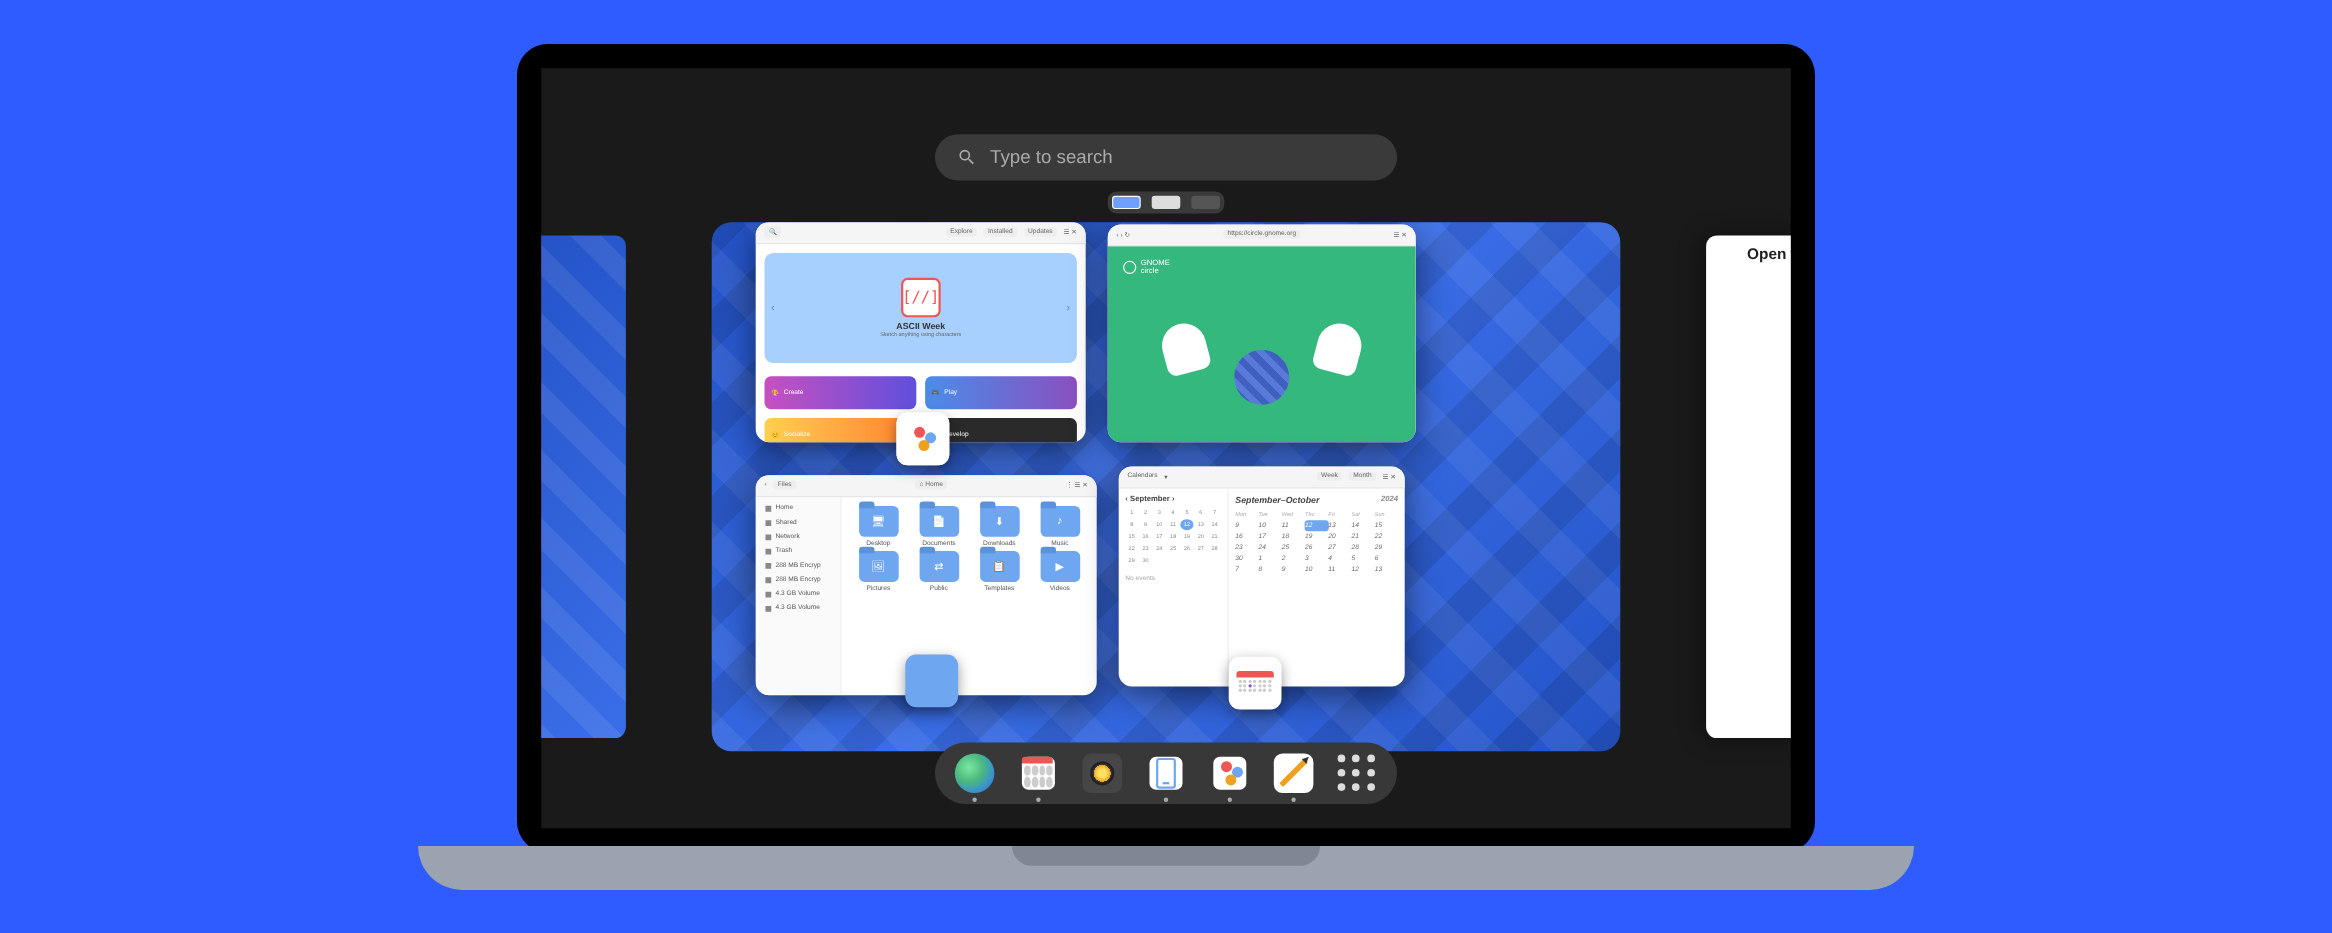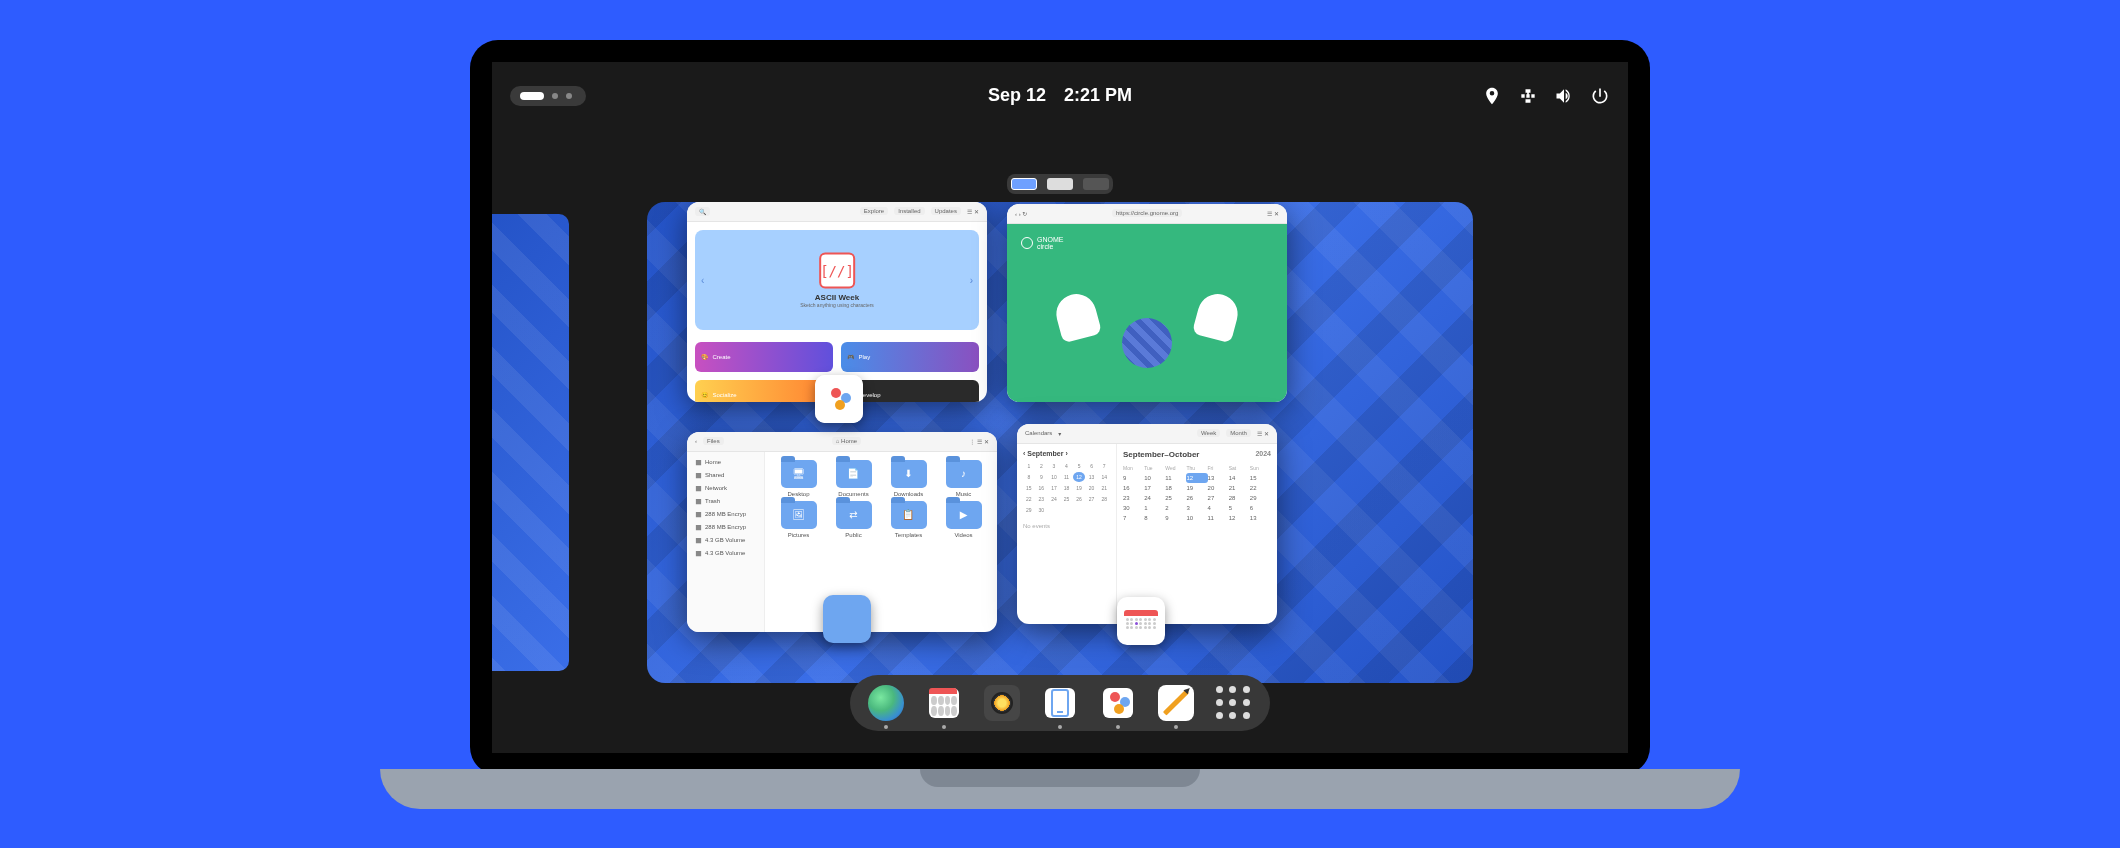--- a/index.html
+++ b/index.html
@@ -75,21 +75,21 @@
 .folder { text-align: center; }
 .folder-icon { width: 36px; height: 28px; background: #6ea6f0; border-radius: 3px 5px 5px 5px; margin: 0 auto 3px; position: relative; }
 .folder-icon::before { content: ""; position: absolute; top: -4px; left: 0; width: 14px; height: 6px; background: #5a92dc; border-radius: 3px 3px 0 0; }
 .folder-icon .ico { position: absolute; inset: 0; display: flex; align-items: center; justify-content: center; color: #fff; font-size: 10px; }
 .folder-name { font-size: 6px; color: #555; }
 
 
 .win-cal { left: 370px; top: 222px; width: 260px; height: 200px; }
 .cal-body { display: flex; height: calc(100% - 20px); }
 .cal-left { width: 100px; padding: 6px; border-right: 1px solid #eee; }
-.cal-right { flex: 1; padding: 6px; }
+.cal-right { flex: 1; padding: 6px; font-style: italic; }
 .cal-title { font-size: 7px; color: #444; font-weight: 600; }
 .cal-title-range { font-size: 8px; color: #444; font-weight: 600; margin-bottom: 4px; }
 .cal-year { float: right; color: #888; font-size: 7px; }
 .cal-grid { display: grid; grid-template-columns: repeat(7, 1fr); gap: 1px; font-size: 5px; color: #888; text-align: center; }
 .cal-grid-r { display: grid; grid-template-columns: repeat(7, 1fr); font-size: 6px; color: #666; }
 .cal-grid .d, .cal-grid-r .d { padding: 2px 0; }
 .cal-grid .today { background: #6ea6f0; color: #fff; border-radius: 50%; }
 .cal-grid-r .today { background: #6ea6f0; color: #fff; border-radius: 3px; }
 .cal-grid-r .hd { color: #aaa; font-size: 5px; }
 .cal-noev { font-size: 6px; color: #aaa; margin-top: 8px; }
@@ -136,46 +136,27 @@
 .left-panel { position: absolute; left: -15px; top: 12px; bottom: 12px; width: 92px; background: linear-gradient(135deg, #2453c7, #3a6ee8); border-radius: 0 10px 10px 0; overflow: hidden; }
 .left-panel::before { content: ""; position: absolute; inset: 0; background-image: repeating-linear-gradient(45deg, rgba(255,255,255,0.08) 0 20px, transparent 20px 44px); }
 </style>
 </head>
 <body>
 
 <div class="laptop">
   <div class="screen-frame">
     <div class="screen">
 
-      <div class="topbar">
-        <div class="topbar-left">
-          <div class="pill"></div>
-          <div class="dot"></div>
-          <div class="dot"></div>
-        </div>
-        <div class="topbar-center">
-          <span>Sep 12</span>
-          <span>2:21 PM</span>
-        </div>
-        <div class="topbar-right">
-          <svg viewBox="0 0 24 24">
-              <path d="M12 2C8 2 5 5 5 9c0 5 7 13 7 13s7-8 7-13c0-4-3-7-7-7zm0 9.5A2.5 2.5 0 1112 6a2.5 2.5 0 010 5.5z"></path>
-            </svg>
-          <svg viewBox="0 0 24 24">
-              <path d="M4 10h4v4H4zm6 0h4v4h-4zm6 0h4v4h-4zM9 4h6v4H9zm0 12h6v4H9zM11 8h2v2h-2zm0 4h2v2h-2z"></path>
-            </svg>
-          <svg viewBox="0 0 24 24">
-              <path d="M3 9v6h4l5 5V4L7 9H3zm13.5 3a4.5 4.5 0 00-2.5-4v8a4.5 4.5 0 002.5-4zm-2.5-8v2a7 7 0 010 12v2a9 9 0 000-16z"></path>
-            </svg>
-          <svg viewBox="0 0 24 24">
-              <path d="M13 3h-2v10h2V3zm4.8 2.2l-1.4 1.4A7 7 0 115 12a7 7 0 012.6-5.4L6.2 5.2A9 9 0 1021 12a9 9 0 00-3.2-6.8z"></path>
-            </svg>
-        </div>
+
+      <div class="search">
+        <svg viewBox="0 0 24 24">
+            <path d="M15.5 14h-.8l-.3-.3a6.5 6.5 0 10-.7.7l.3.3v.8l5 5 1.5-1.5-5-5zM9.5 14a4.5 4.5 0 110-9 4.5 4.5 0 010 9z"></path>
+          </svg>
+        <span class="search-placeholder">Type to search</span>
       </div>
-
 
       <div class="workspaces">
         <div class="ws active"></div>
         <div class="ws inactive1"></div>
         <div class="ws inactive2"></div>
       </div>
 
       <div class="overview">
         <div class="overview-inner">
           <div class="left-panel"></div>
@@ -480,20 +461,23 @@
                     <span></span>
                     <span></span>
                     <span></span>
                     <span></span>
                     <span></span>
                 </div>
               </div>
             </div>
 
           </div>
+          <div class="right-panel">
+            <div class="open-btn"><span>Open</span> ▾</div>
+          </div>
         </div>
       </div>
 
       <div class="dock">
         <div class="dock-item di-web running"></div>
         <div class="dock-item running">
           <div class="di-cal" style="width:30px;height:30px;border-radius:6px;background:#fff;display:flex;flex-direction:column;">
             <div class="cal-bar"></div>
             <div style="flex:1;display:grid;grid-template-columns:repeat(4,1fr);gap:1px;padding:2px;">
                 <span style="background:#ccc;border-radius:50%;"></span>

